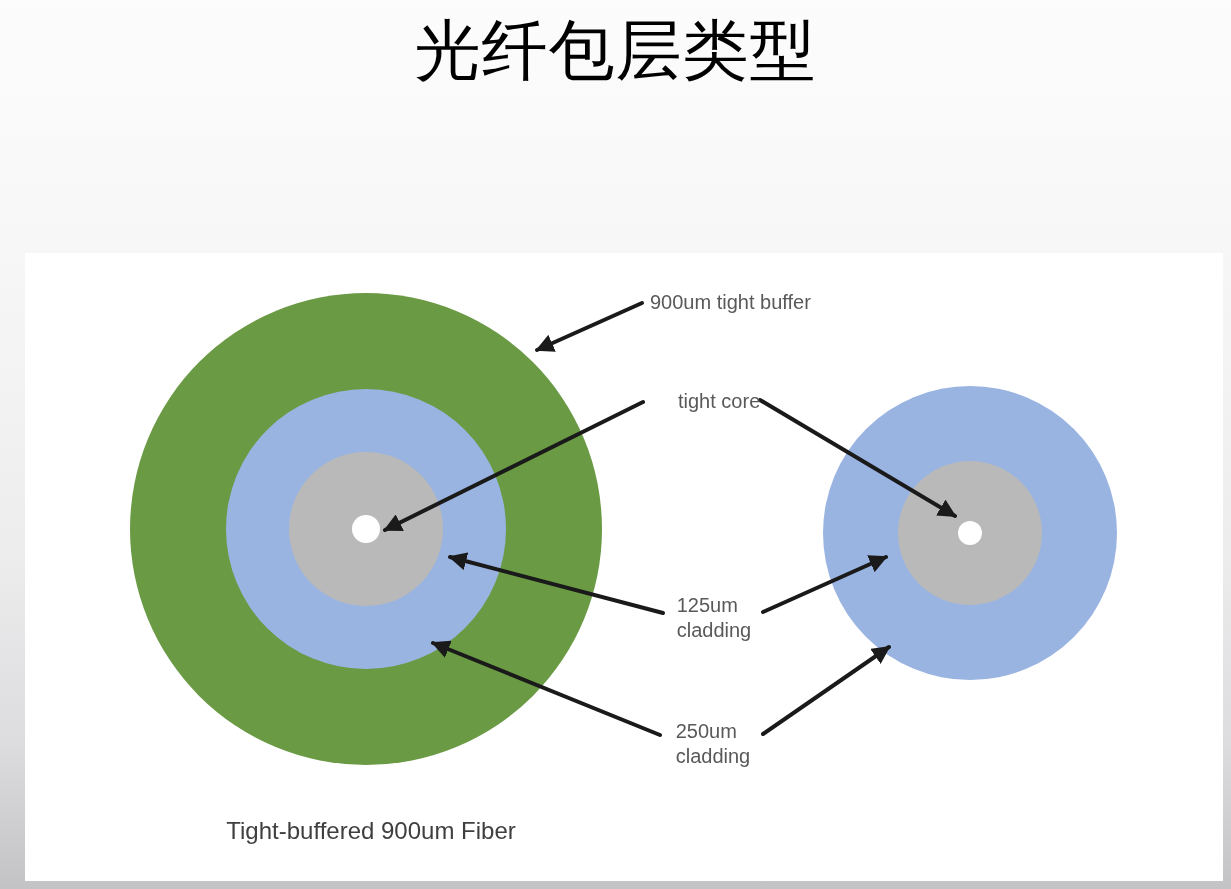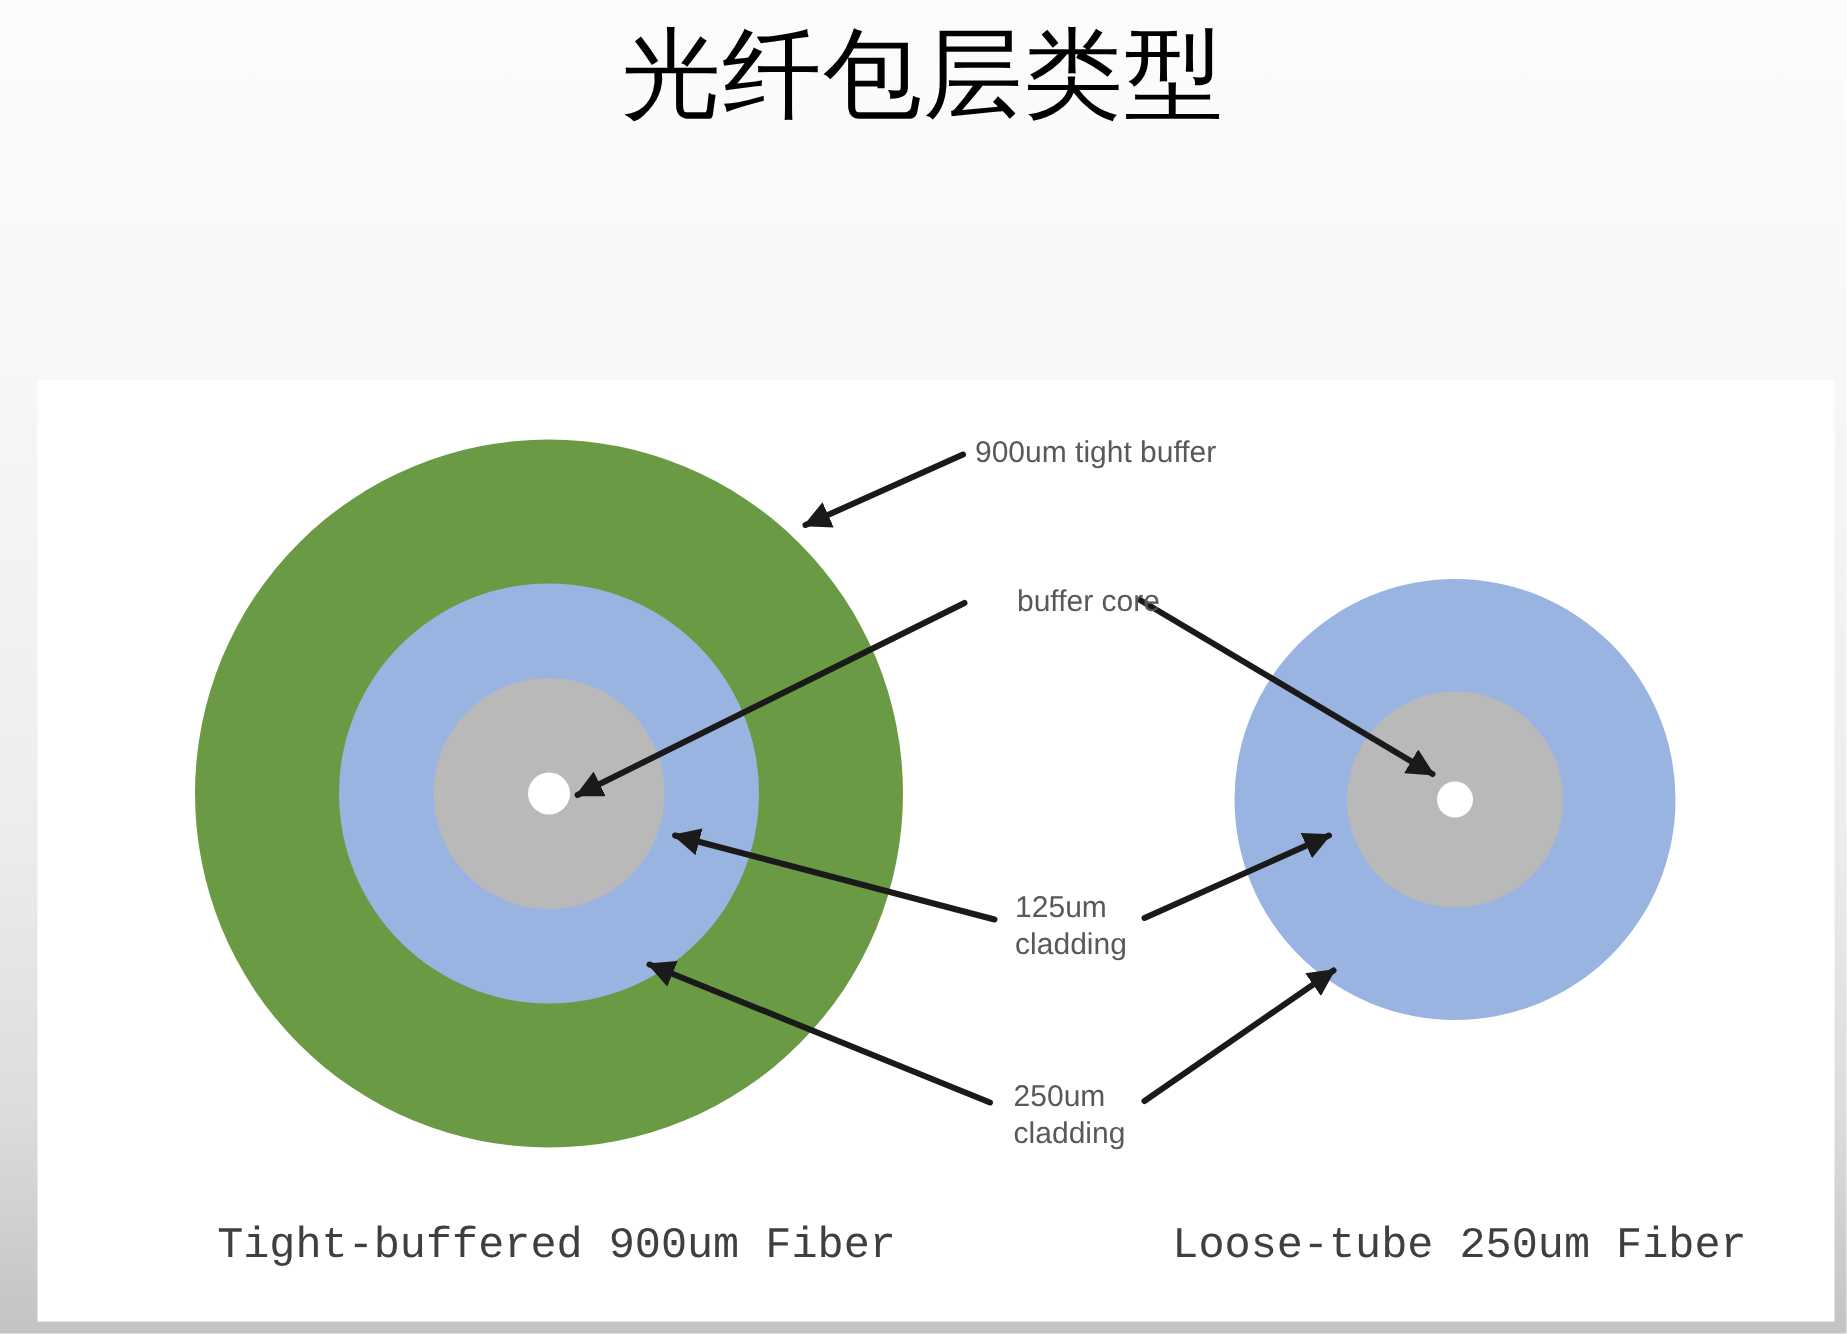--- a/index.html
+++ b/index.html
@@ -53,25 +53,24 @@
     white-space: nowrap;
   }
   .lbl-center {
     transform: translateX(-50%);
     text-align: left;
   }
   .caption {
     position: absolute;
     top: 564px;
     transform: translateX(-50%);
-    font-size: 29px;
+    font-size: 24px;
     line-height: 28px;
     color: #3f3f3f;
     white-space: nowrap;
-    font-family: Liberation Mono, monospace;
   }
 </style>
 </head>
 <body>
 
 <div class="page">
 
   <h1 class="title">光纤包层类型</h1>
 
   <div class="panel">
@@ -102,30 +101,29 @@
         <line x1="735" y1="147" x2="930" y2="263" marker-end="url(#ah)"></line>
         <line x1="638" y1="360" x2="425" y2="304" marker-end="url(#ah)"></line>
         <line x1="738" y1="359" x2="861" y2="304" marker-end="url(#ah)"></line>
         <line x1="635" y1="482" x2="408" y2="390" marker-end="url(#ah)"></line>
         <line x1="738" y1="481" x2="864" y2="394" marker-end="url(#ah)"></line>
       </g>
     </svg>
 
     <div class="lbl" style="left:625px; top:37px;">900um tight buffer</div>
 
-    <div class="lbl" style="left:653px; top:136px;">buffer core</div>
+    <div class="lbl" style="left:653px; top:136px;">tight core</div>
 
     <div class="lbl lbl-center" style="left:689px; top:340px;">
       <div>125um</div>
       <div>cladding</div>
     </div>
 
     <div class="lbl lbl-center" style="left:688px; top:466px;">
       <div>250um</div>
       <div>cladding</div>
     </div>
 
     <div class="caption" style="left:346px;">Tight-buffered 900um Fiber</div>
 
-    <div class="caption" style="left:948px;">Loose-tube 250um Fiber</div>
 
   </div>
 </div>
 
 </body></html>

